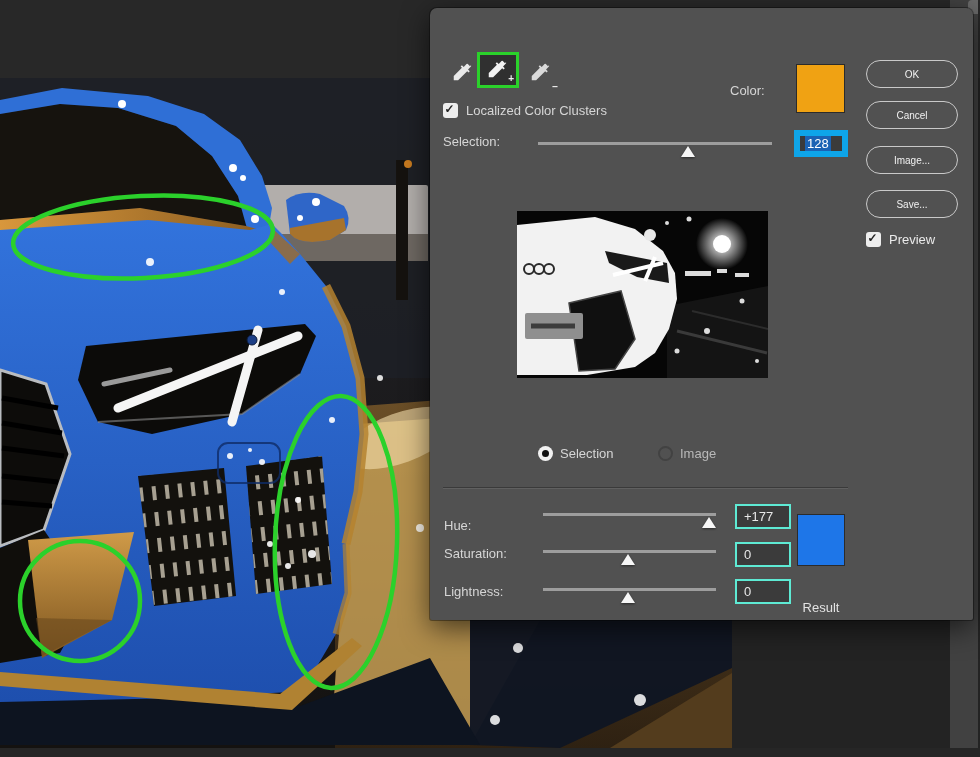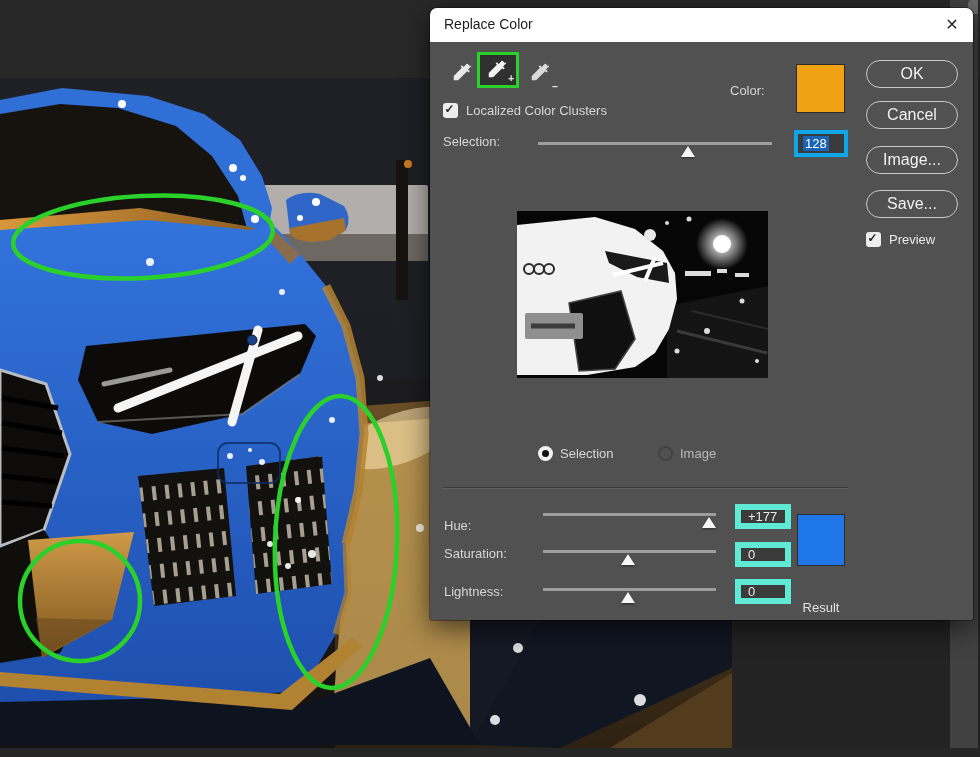--- a/index.html
+++ b/index.html
@@ -35,29 +35,29 @@
   .checkbox::after { content:"✓"; position:absolute; left:1.5px; top:-1px; font-size:12px; font-weight:bold; color:#222; }
 
   .lbl { position:absolute; font-size:13px; color:#d6d6d6; white-space:nowrap; }
 
   .track-wrap { position:absolute; height:18px; cursor:pointer; }
   .track { position:absolute; left:0; top:2px; width:100%; height:3px; background:#9d9d9d; }
   .tri { position:absolute; top:6px; width:0; height:0; border-left:7px solid transparent;
          border-right:7px solid transparent; border-bottom:11px solid #f6f6f6;
          filter:drop-shadow(0 1px 1px rgba(0,0,0,.5)); }
 
-  .value-box { position:absolute; background:#3b3b3b; border:6px solid #5eead4; color:#e8e8e8;
+  .value-box { position:absolute; background:#3b3b3b; border:2px solid #5eead4; color:#e8e8e8;
                font-size:13px; padding-left:7px; display:flex; align-items:center; cursor:text; }
-  .value-box.focused { border:4px solid #0ea5e9; padding-left:5px;text-align:center; }
+  .value-box.focused { border:6px solid #0ea5e9; padding-left:5px;text-align:center; }
   .value-box .sel { background:#1b63b4; color:#fff; padding:0 2px; }
 
   .swatch { position:absolute; border:1px solid #2b2b2b; cursor:pointer; }
 
   .pbtn { position:absolute; left:436px; width:92px; height:28px; background:transparent;
-          border:1px solid #c9c9c9; border-radius:14px; color:#f0f0f0; font-size:16px;
+          border:1px solid #c9c9c9; border-radius:14px; color:#f0f0f0; font-size:10px;
           font-family:"Liberation Sans", sans-serif; cursor:pointer; }
 
   .radio { position:absolute; width:15px; height:15px; border-radius:50%; cursor:pointer; }
   .radio.checked { background:#f2f2f2; }
   .radio.checked::after { content:""; position:absolute; left:4px; top:4px; width:7px; height:7px;
                           border-radius:50%; background:#111; }
   .radio.unchecked { border:2px solid #424242; background:transparent; }
 
   .divider { position:absolute; left:13px; top:479px; width:405px; height:0;
              border-top:1px solid #3a3a3a; border-bottom:1px solid rgba(255,255,255,.09); }
@@ -201,24 +201,20 @@
       <circle cx="80" cy="523" r="60"></circle>
     </g>
   </svg>
 
   <div class="v-scroll">
       <div class="nub"></div>
     </div>
   <div class="bottom-bar"></div>
 
   <section class="dialog">
-    <header class="titlebar">
-      <span class="title">Replace Color</span>
-      <button class="close-btn">✕</button>
-    </header>
 
     <button class="tool-btn" style="left:16px; top:47px;">
       <svg width="22" height="22" viewBox="0 0 24 24">
         <path fill="#e9e9e9" d="M20.71 5.63l-2.34-2.34a1 1 0 0 0-1.41 0l-3.12 3.12-1.93-1.91-1.41 1.41 1.42 1.42L3 16.25V21h4.75l9.92-9.92 1.42 1.42 1.41-1.41-1.92-1.92 3.12-3.12a1 1 0 0 0 .01-1.42z"></path>
       </svg>
     </button>
     <button class="tool-btn selected" style="left:47px; top:44px;">
       <svg width="22" height="22" viewBox="0 0 24 24">
         <path fill="#f2f2f2" d="M20.71 5.63l-2.34-2.34a1 1 0 0 0-1.41 0l-3.12 3.12-1.93-1.91-1.41 1.41 1.42 1.42L3 16.25V21h4.75l9.92-9.92 1.42 1.42 1.41-1.41-1.92-1.92 3.12-3.12a1 1 0 0 0 .01-1.42z"></path>
       </svg>

